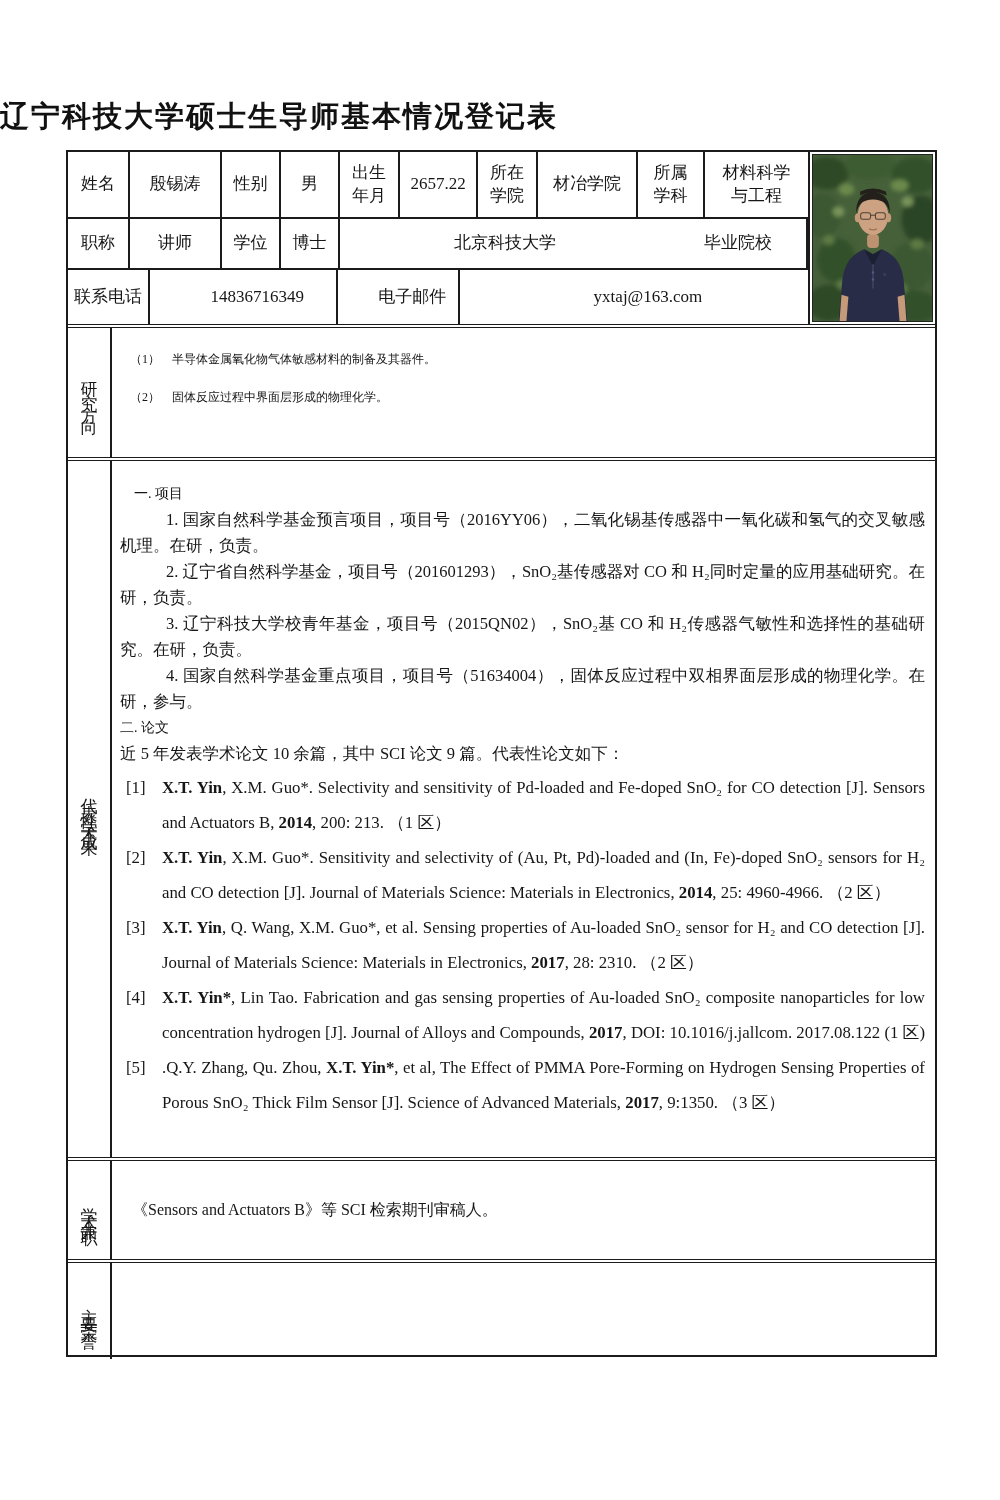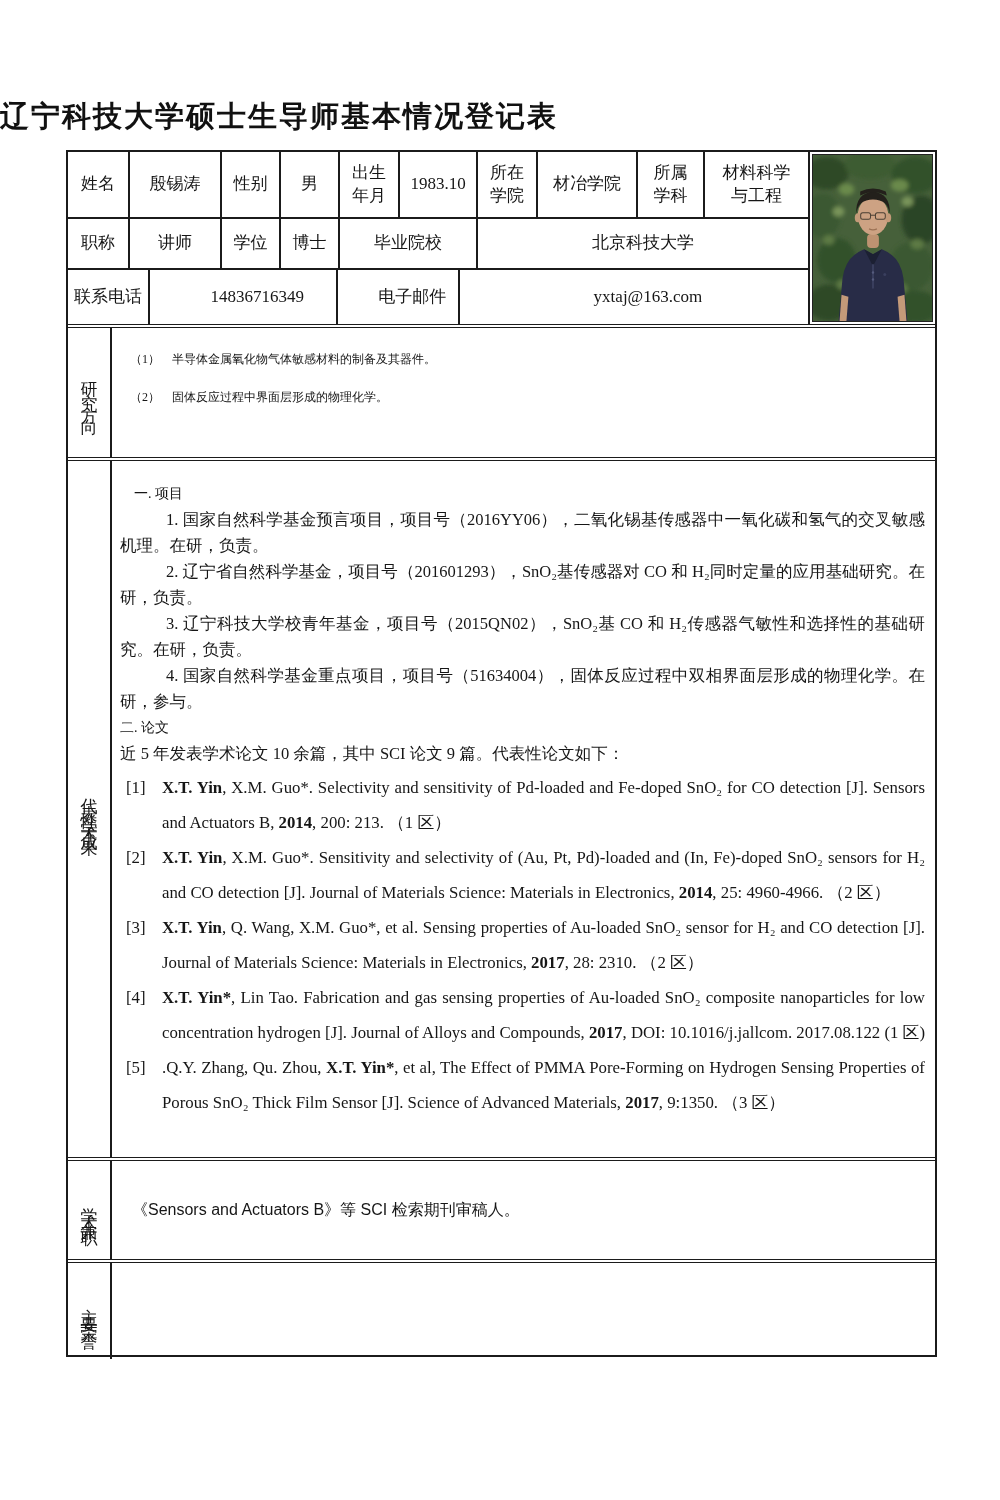--- a/index.html
+++ b/index.html
@@ -55,21 +55,21 @@
   .achv-heading{line-height:26px;font-size:14px;padding-left:14px;}
   .achv-p{margin:0;text-indent:46px;line-height:26px;font-size:16.5px;text-align:justify;}
   .achv-intro{line-height:26px;font-size:16.5px;}
   .paperlist{margin-top:3px;}
   .paper{position:relative;padding-left:42px;line-height:35px;font-size:16.8px;text-align:justify;}
   .paper .plbl{position:absolute;left:6px;top:0;}
   .b{font-weight:700;}
   .sec-pos{height:102px;}
   .sec-pos .content{
     flex:1;display:flex;align-items:center;padding-left:20px;box-sizing:border-box;
-    font-family:Liberation Sans, sans-serif;font-size:16px;
+    font-family:Liberation Serif, serif;font-size:16px;
   }
   .sec-honor{height:96px;}
   .sec-honor .content{flex:1;}
   .ls12{letter-spacing:12px;}
   .ls7{letter-spacing:7px;}
   .ls8{letter-spacing:8px;}
 </style>
 </head>
 <body>
 
@@ -81,36 +81,36 @@
 
     <div class="topgrid">
       <div class="rows">
         <div class="row r1">
           <div class="cell" style="width:62px">姓名</div>
           <div class="cell" style="width:92px">殷锡涛</div>
           <div class="cell" style="width:59px">性别</div>
           <div class="cell" style="width:59px">男</div>
           <div class="cell" style="width:60px">出生
 年月</div>
-          <div class="cell" style="width:78px">1983.10</div>
+          <div class="cell" style="width:78px">2657.22</div>
           <div class="cell" style="width:60px">所在
 学院</div>
           <div class="cell" style="width:100px">材冶学院</div>
           <div class="cell" style="width:67px">所属
 学科</div>
           <div class="cell last" style="width:103px">材料科学
 与工程</div>
         </div>
         <div class="row r2">
           <div class="cell" style="width:62px">职称</div>
           <div class="cell" style="width:92px">讲师</div>
           <div class="cell" style="width:59px">学位</div>
           <div class="cell" style="width:59px">博士</div>
+          <div class="cell last" style="width:330px">北京科技大学</div>
           <div class="cell" style="width:138px">毕业院校</div>
-          <div class="cell last" style="width:330px">北京科技大学</div>
         </div>
         <div class="row r3">
           <div class="cell" style="width:92px">联系电话</div>
           <div class="cell" style="width:181px">14836716349</div>
           <div class="cell" style="width:105px">电子邮件</div>
           <div class="cell last" style="width:362px">yxtaj@163.com</div>
         </div>
       </div>
       <div class="photocell">
         <svg viewBox="0 0 121 164" preserveAspectRatio="none">

